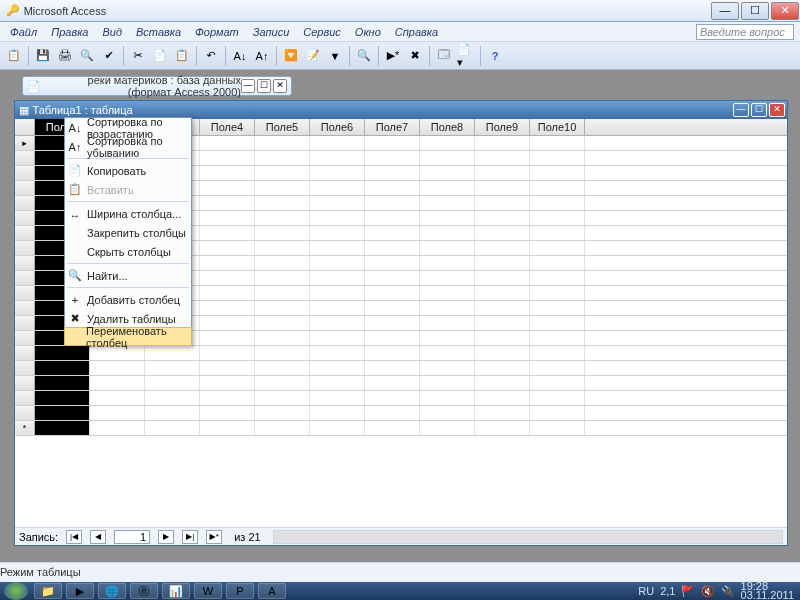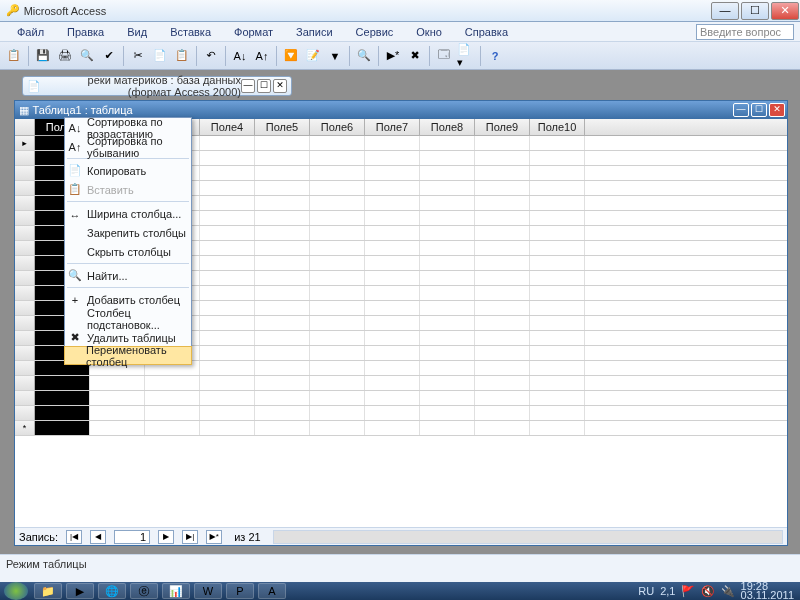--- a/index.html
+++ b/index.html
@@ -8,21 +8,21 @@
 
 .titlebar { height: 22px; background: linear-gradient(#f5f9fd,#dbe9f8); border-bottom: 1px solid #8ba6c6; display: flex; align-items: center; padding-left: 6px; }
 .titlebar .title { flex: 1; color: #333; }
 .win-controls { display: flex; }
 .win-btn { width: 28px; height: 18px; margin: 1px; border: 1px solid #888; border-radius: 2px; text-align: center; line-height: 14px; }
 .win-btn.min { background: linear-gradient(#e9f1fb,#c7dbf2); }
 .win-btn.max { background: linear-gradient(#e9f1fb,#c7dbf2); }
 .win-btn.close { background: linear-gradient(#f3a2a2,#d94b3f); color: #fff; }
 
 
-.menubar { height: 20px; background: #eef3fa; border-bottom: 1px solid #c8d6e8; display: flex; align-items: center; padding-left: 11px; gap: 11px; }
+.menubar { height: 20px; background: #eef3fa; border-bottom: 1px solid #c8d6e8; display: flex; align-items: center; padding-left: 4px; gap: 2px; font-style: italic; }
 .menubar .item { padding: 2px 6px; color: #25396e; }
 .menubar .question { margin-left: auto; width: 98px; height: 16px; border: 1px solid #8ba6c6; background: #fff; margin-right: 6px; padding: 1px 3px; color: #888; }
 
 
 .toolbar { height: 28px; background: linear-gradient(#e8eef8,#d2dff0); border-bottom: 1px solid #a8b8d0; display: flex; align-items: center; padding-left: 4px; gap: 2px; }
 .tbtn { width: 20px; height: 20px; border: 1px solid transparent; border-radius: 2px; display: flex; align-items: center; justify-content: center; }
 .tsep { width: 1px; height: 20px; background: #a8b8d0; margin: 0 2px; }
 
 
 .mdi { position: absolute; top: 70px; left: 0; right: 0; bottom: 36px; background: #8e8e8e; }
@@ -62,21 +62,21 @@
 
 
 .ctx { position: absolute; top: 47px; left: 64px; width: 128px; background: #fafcfe; border: 1px solid #7a98bf; box-shadow: 2px 2px 4px rgba(0,0,0,.3); z-index: 10; }
 .ctx-item { height: 19px; display: flex; align-items: center; padding-left: 22px; position: relative; color: #222; }
 .ctx-item.disabled { color: #aaa; }
 .ctx-item.highlighted { background: #ffe7a2; border: 1px solid #e5b74a; margin: -1px; padding-left: 21px; }
 .ctx-sep { height: 1px; background: #c8d6e8; margin: 2px 2px; }
 .ctx-icon { position: absolute; left: 3px; width: 14px; height: 14px; display: flex; align-items: center; justify-content: center; }
 
 
-.appstatus { position: absolute; bottom: 18px; left: 0; right: 0; height: 28px; background: #eef3fa; border-top: 1px solid #c8d6e8; padding-left: 6px; line-height: 18px; color: #333; }
+.appstatus { position: absolute; bottom: 18px; left: 0; right: 0; height: 20px; background: #eef3fa; border-top: 1px solid #c8d6e8; line-height: 18px; color: #333; }
 
 
 .taskbar { position: absolute; bottom: 0; left: 0; right: 0; height: 18px; background: linear-gradient(#3a5d8a,#1c3a5f); display: flex; align-items: center; }
 .start { width: 24px; height: 18px; background: radial-gradient(circle,#7fc241,#2a5d9e); border-radius: 50%; margin: 0 4px; }
 .task-icon { width: 28px; height: 16px; margin: 0 2px; background: rgba(255,255,255,.12); border: 1px solid rgba(255,255,255,.2); border-radius: 2px; display: flex; align-items: center; justify-content: center; }
 .tray { margin-left: auto; display: flex; align-items: center; gap: 6px; padding-right: 6px; color: #cfe0f4; font-size: 10px; }
 .tray .time { text-align: left; line-height: 9px; font-size: 9px; }
 </style>
 </head>
 <body>
@@ -482,23 +482,20 @@
       </div>
       <div class="ctx-sep"></div>
       <div class="ctx-item">
         <span class="ctx-icon">🔍</span>
         <span>Найти...</span>
       </div>
       <div class="ctx-sep"></div>
       <div class="ctx-item">
         <span class="ctx-icon">+</span>
         <span>Добавить столбец</span>
-      </div>
-      <div class="ctx-item">
-        <span>Столбец подстановок...</span>
       </div>
       <div class="ctx-item">
         <span class="ctx-icon">✖</span>
         <span>Удалить таблицы</span>
       </div>
       <div class="ctx-item highlighted">
         <span>Переименовать столбец</span>
       </div>
     </div>
 

